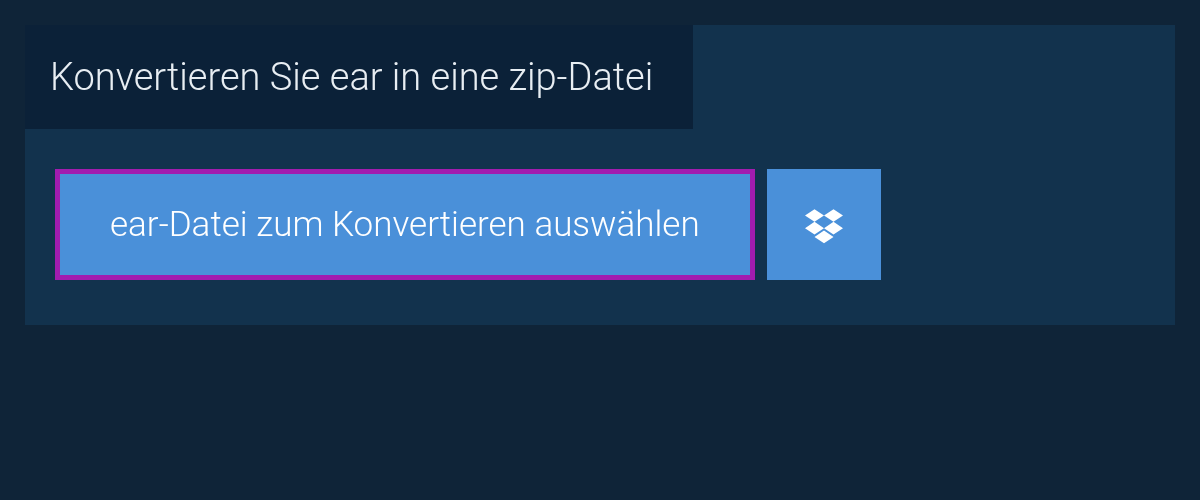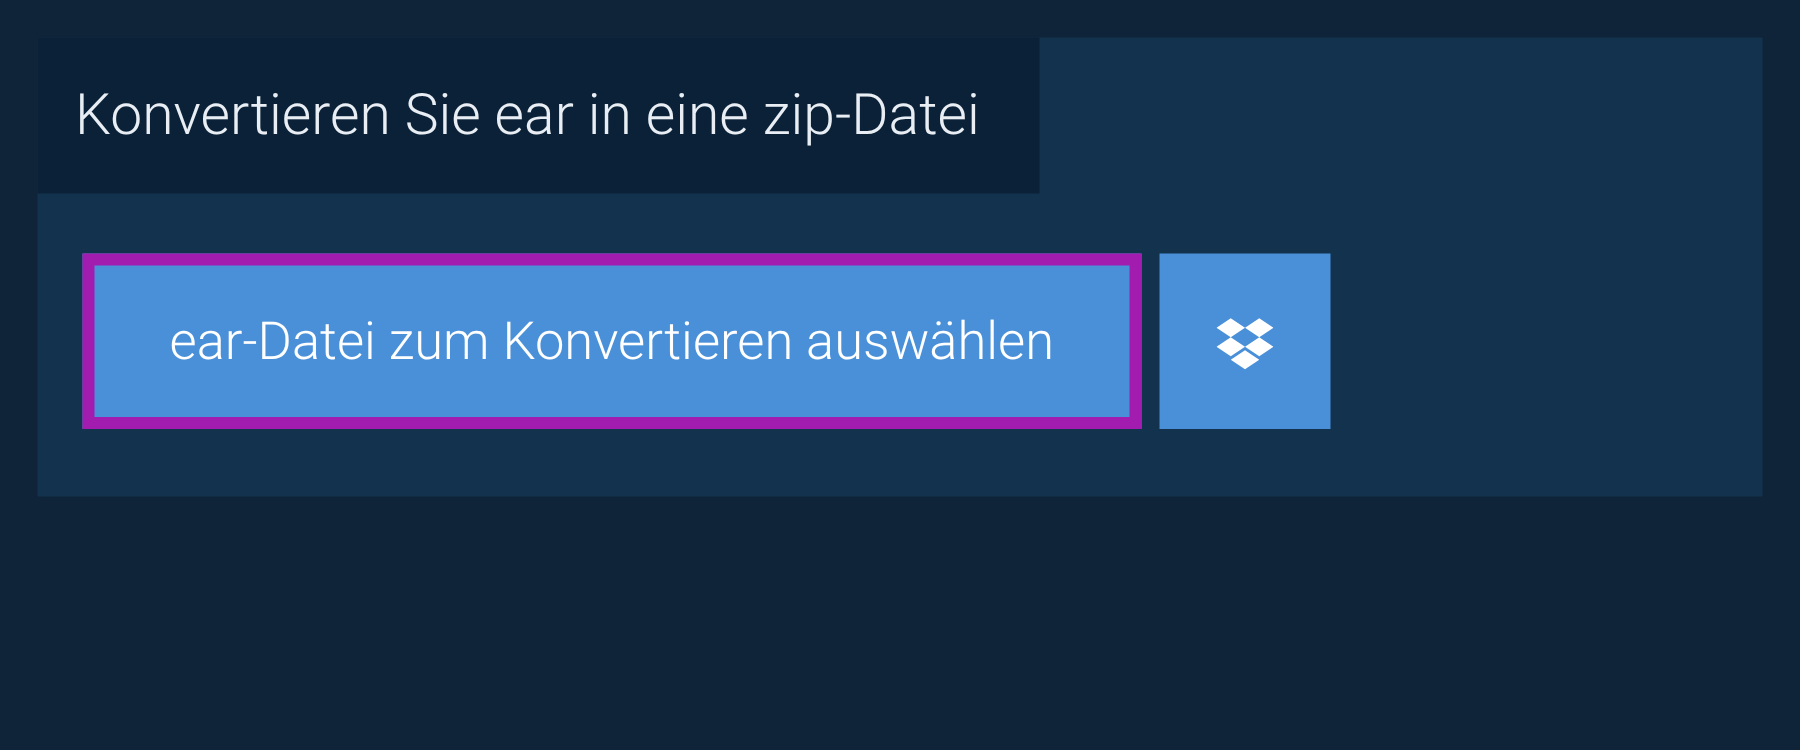--- a/index.html
+++ b/index.html
@@ -30,21 +30,21 @@
       font-size: 38px;
       font-weight: 300;
     }
     .button-area {
       padding: 40px 30px 45px 30px;
       display: flex;
       gap: 12px;
     }
     .select-button {
       background-color: #4a90d9;
-      border: 8px solid #a21caf;
+      border: 5px solid #a21caf;
       color: #ffffff;
       font-size: 35px;
       font-weight: 300;
       padding: 30px 50px;
       cursor: pointer;
       text-align: center;
       flex: 0 0 auto;
     }
     .dropbox-button {
       background-color: #4a90d9;

